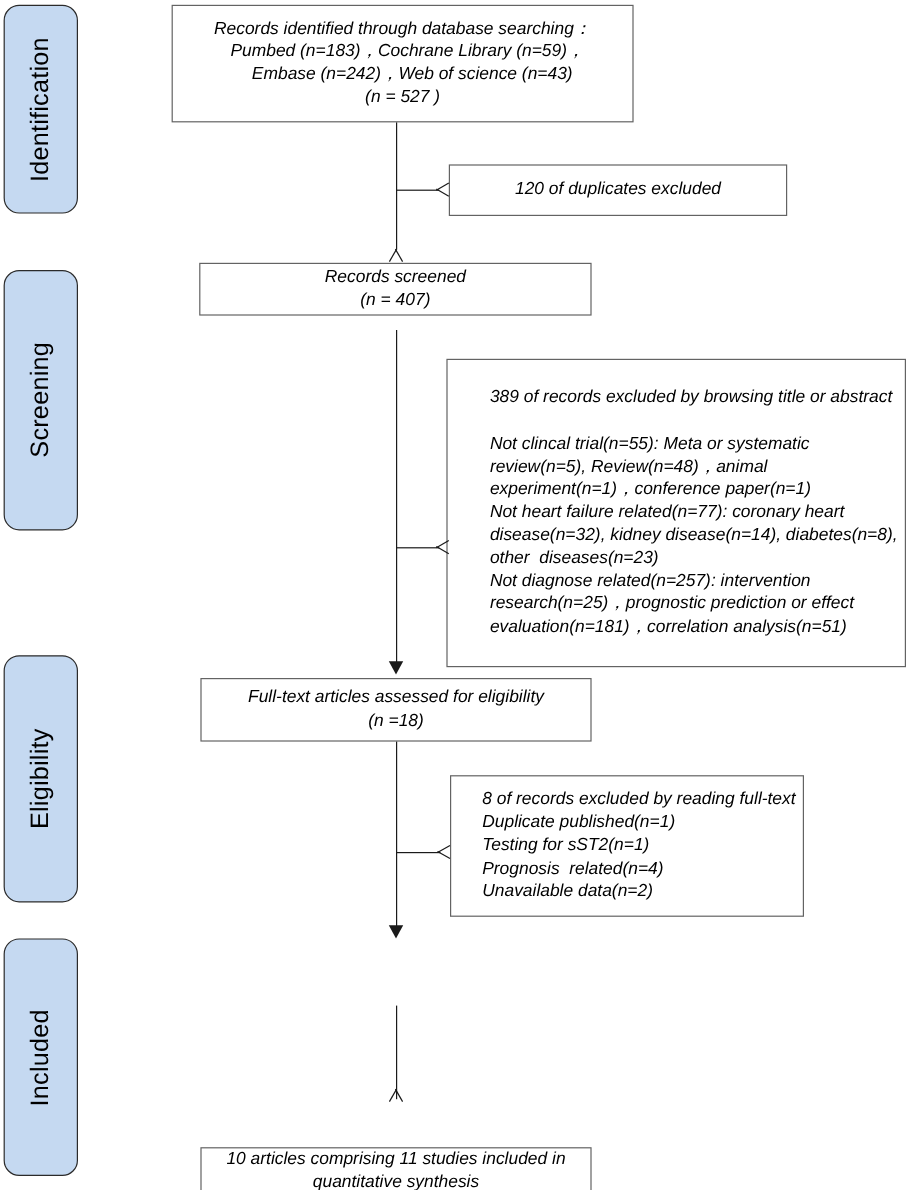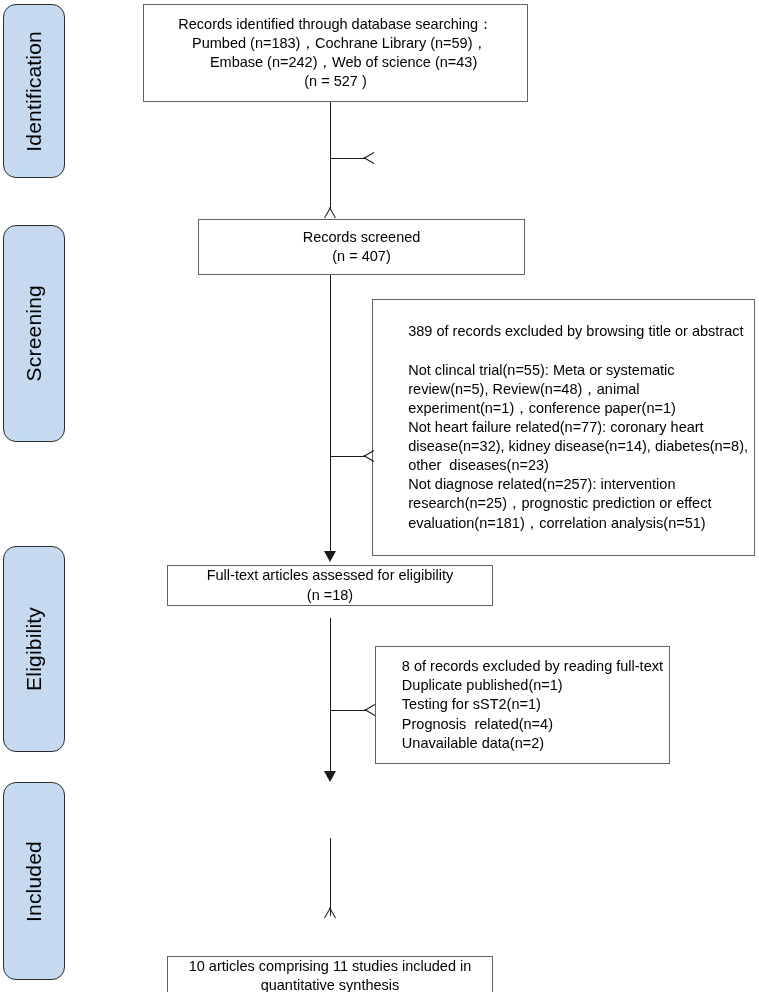--- a/index.html
+++ b/index.html
@@ -48,20 +48,21 @@
     flex-direction: column;
     justify-content: center;
   }
   .flow-box.center  { align-items: center; text-align: center; }
   .flow-box.leftal  { align-items: flex-end; text-align: left; }
   .flow-text {
     font-size: 14.5px;
     line-height: 1.32;
     white-space: pre-wrap;
     color: #000;
+    font-style: italic;
   }
   .flow-box.leftal .flow-text { padding-left: 12px; padding-right: 6px; }
   .flow-box.center .flow-text { padding: 0 8px; }
 
   
   .vline {
     position: absolute;
     width: 0;
     border-left: 1.7px solid #1a1a1a;
   }
@@ -134,41 +135,44 @@
     <span class="stage-label">Included</span>
   </div>
 
   <div class="flow-box center" style="left:143px; top:4px; width:385px; height:98px;">
     <div class="flow-text">Records identified through database searching：
   Pumbed (n=183)，Cochrane Library (n=59)，
     Embase (n=242)，Web of science (n=43)
 (n = 527 )</div>
   </div>
 
-
-  <div class="flow-box center" style="left:166px; top:219px; width:327px; height:56px;margin-left:32px;">
+  <div class="flow-box center" style="left:374px; top:137px; width:282px; height:43px;">
+    <div class="flow-text">120 of duplicates excluded</div>
+  </div>
+
+  <div class="flow-box center" style="left:166px; top:219px; width:327px; height:44px;">
     <div class="flow-text">Records screened
 (n = 407)</div>
   </div>
 
   <div class="flow-box leftal" style="left:372px; top:299px; width:383px; height:257px;">
     <div class="flow-text">389 of records excluded by browsing title or abstract
 
 Not clincal trial(n=55): Meta or systematic
 review(n=5), Review(n=48)，animal
 experiment(n=1)，conference paper(n=1)
 Not heart failure related(n=77): coronary heart
 disease(n=32), kidney disease(n=14), diabetes(n=8),
 other  diseases(n=23)
 Not diagnose related(n=257): intervention
 research(n=25)，prognostic prediction or effect
 evaluation(n=181)，correlation analysis(n=51)</div>
   </div>
 
-  <div class="flow-box center" style="left:167px; top:565px; width:326px; height:41px;">
+  <div class="flow-box center" style="left:167px; top:565px; width:326px; height:53px;">
     <div class="flow-text">Full-text articles assessed for eligibility
 (n =18)</div>
   </div>
 
   <div class="flow-box leftal" style="left:375px; top:646px; width:295px; height:118px;">
     <div class="flow-text">8 of records excluded by reading full-text
 Duplicate published(n=1)
 Testing for sST2(n=1)
 Prognosis  related(n=4)
 Unavailable data(n=2)</div>

